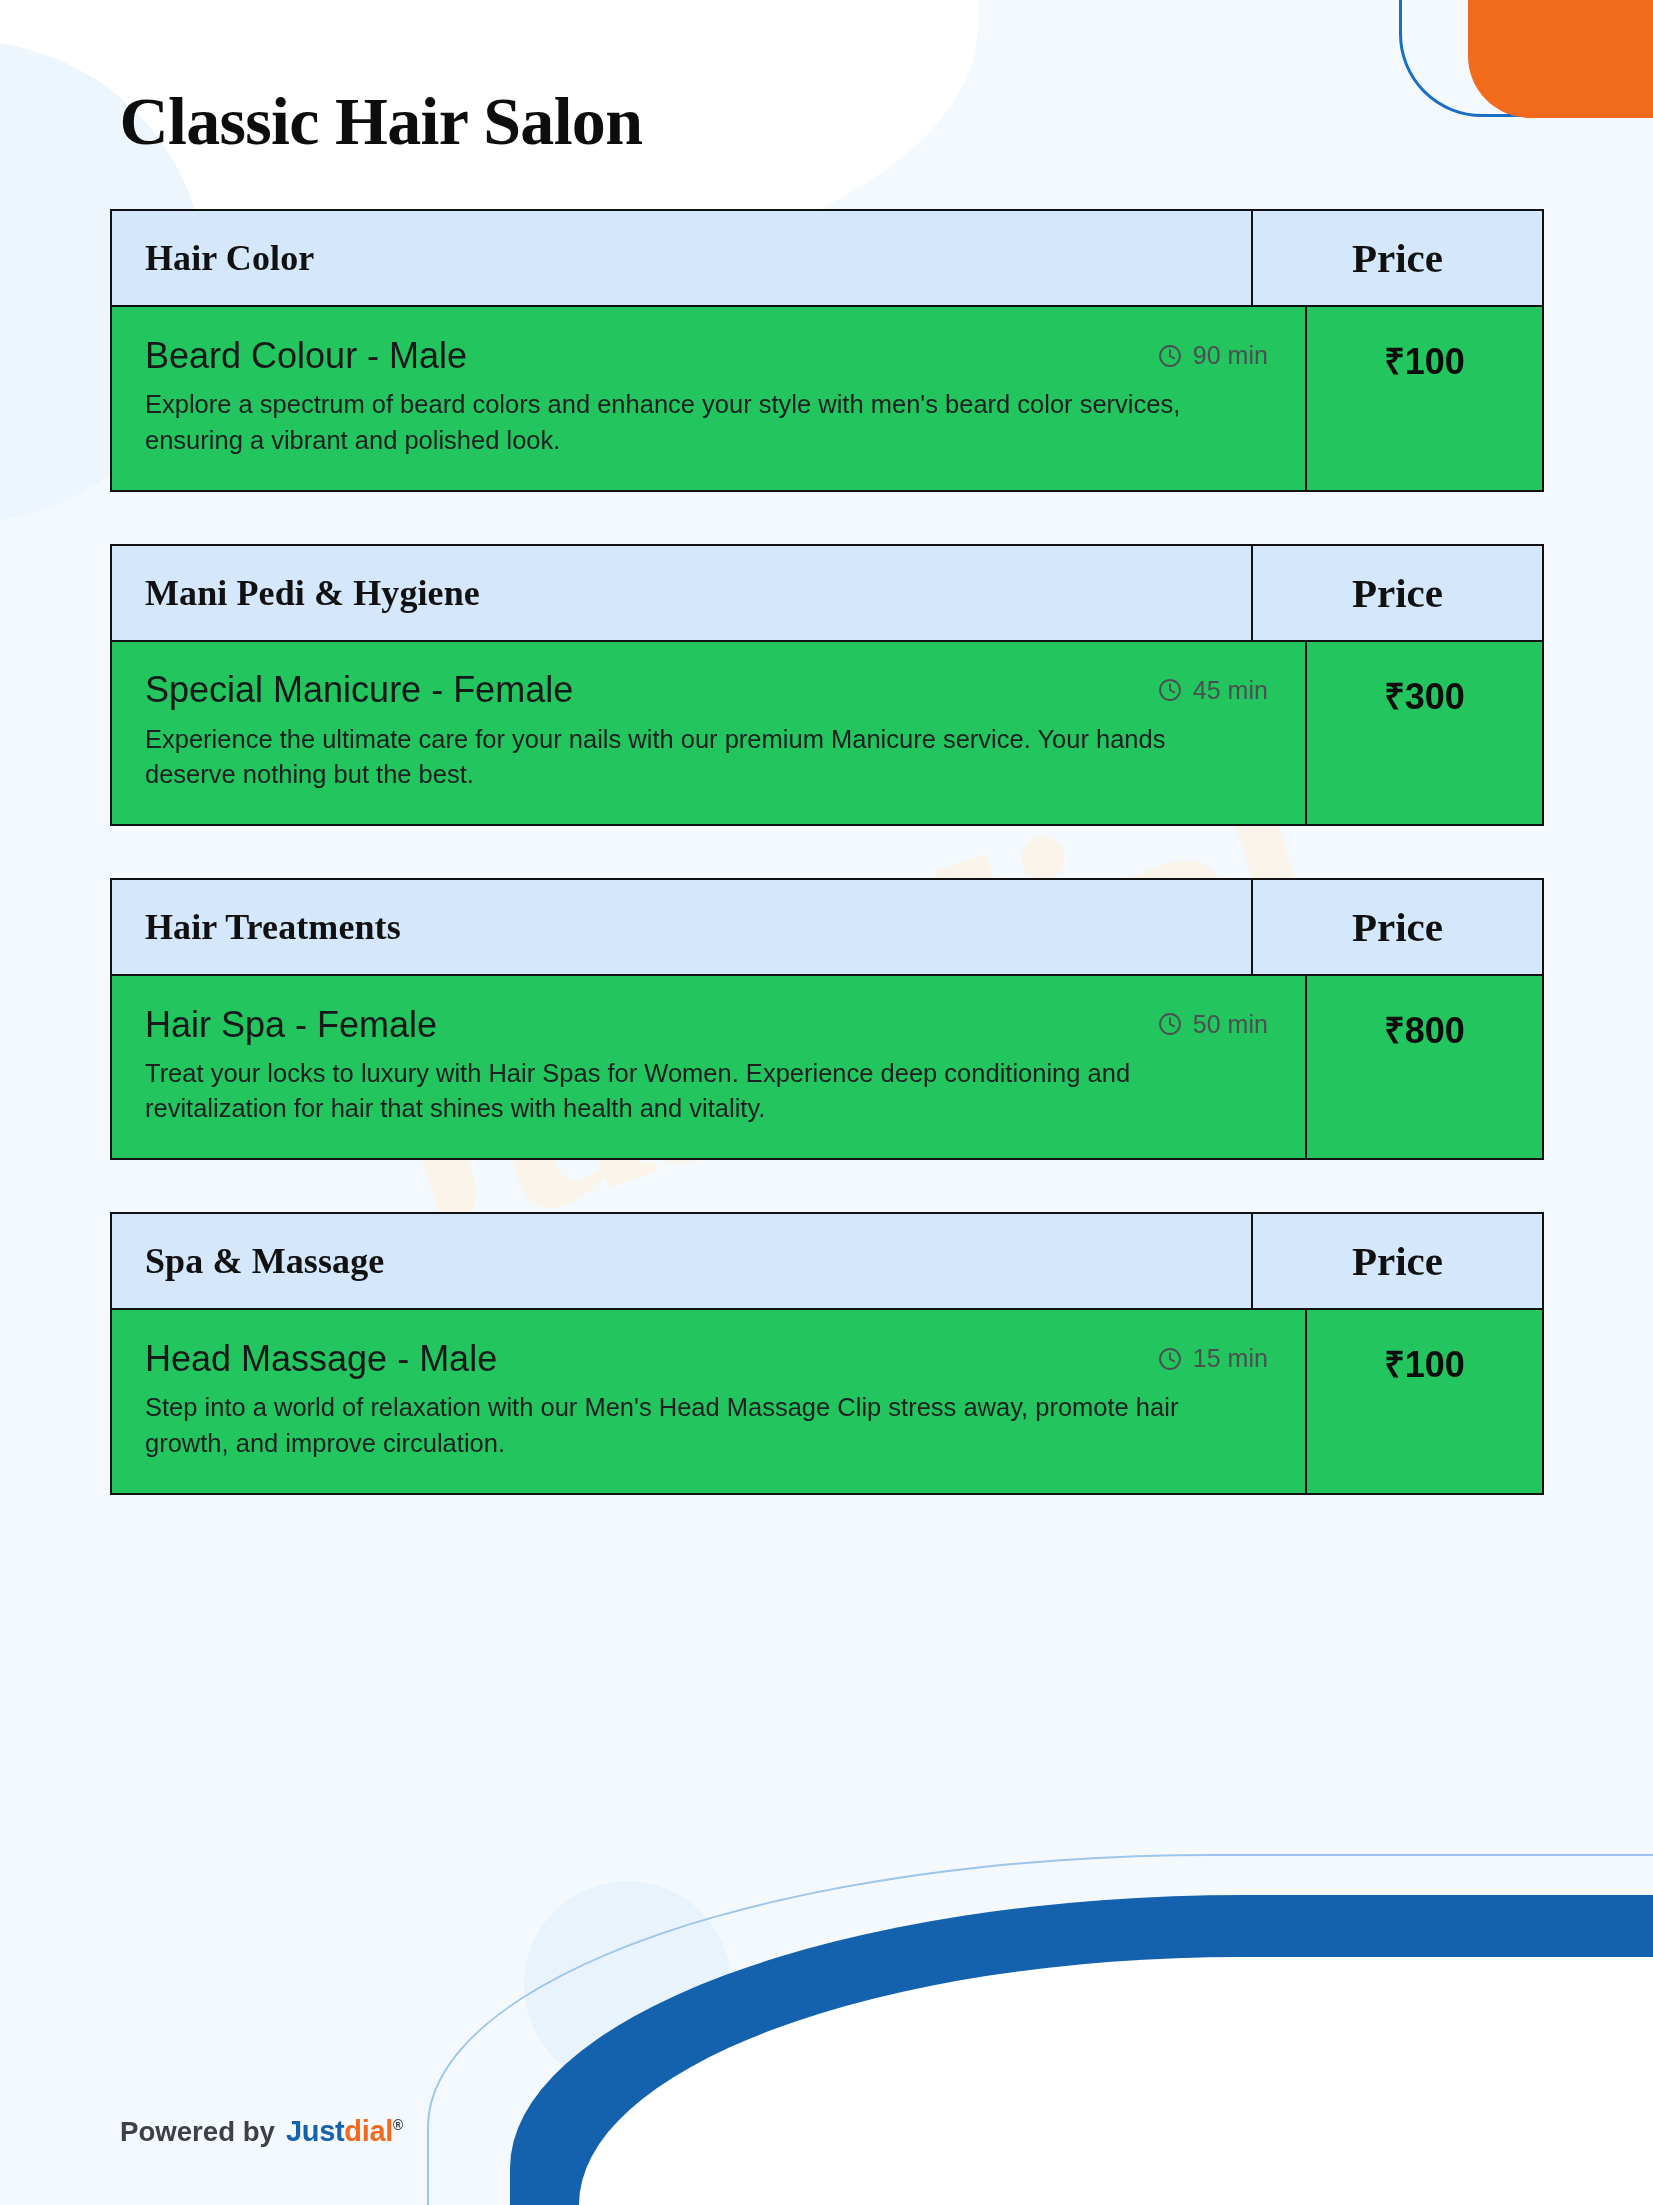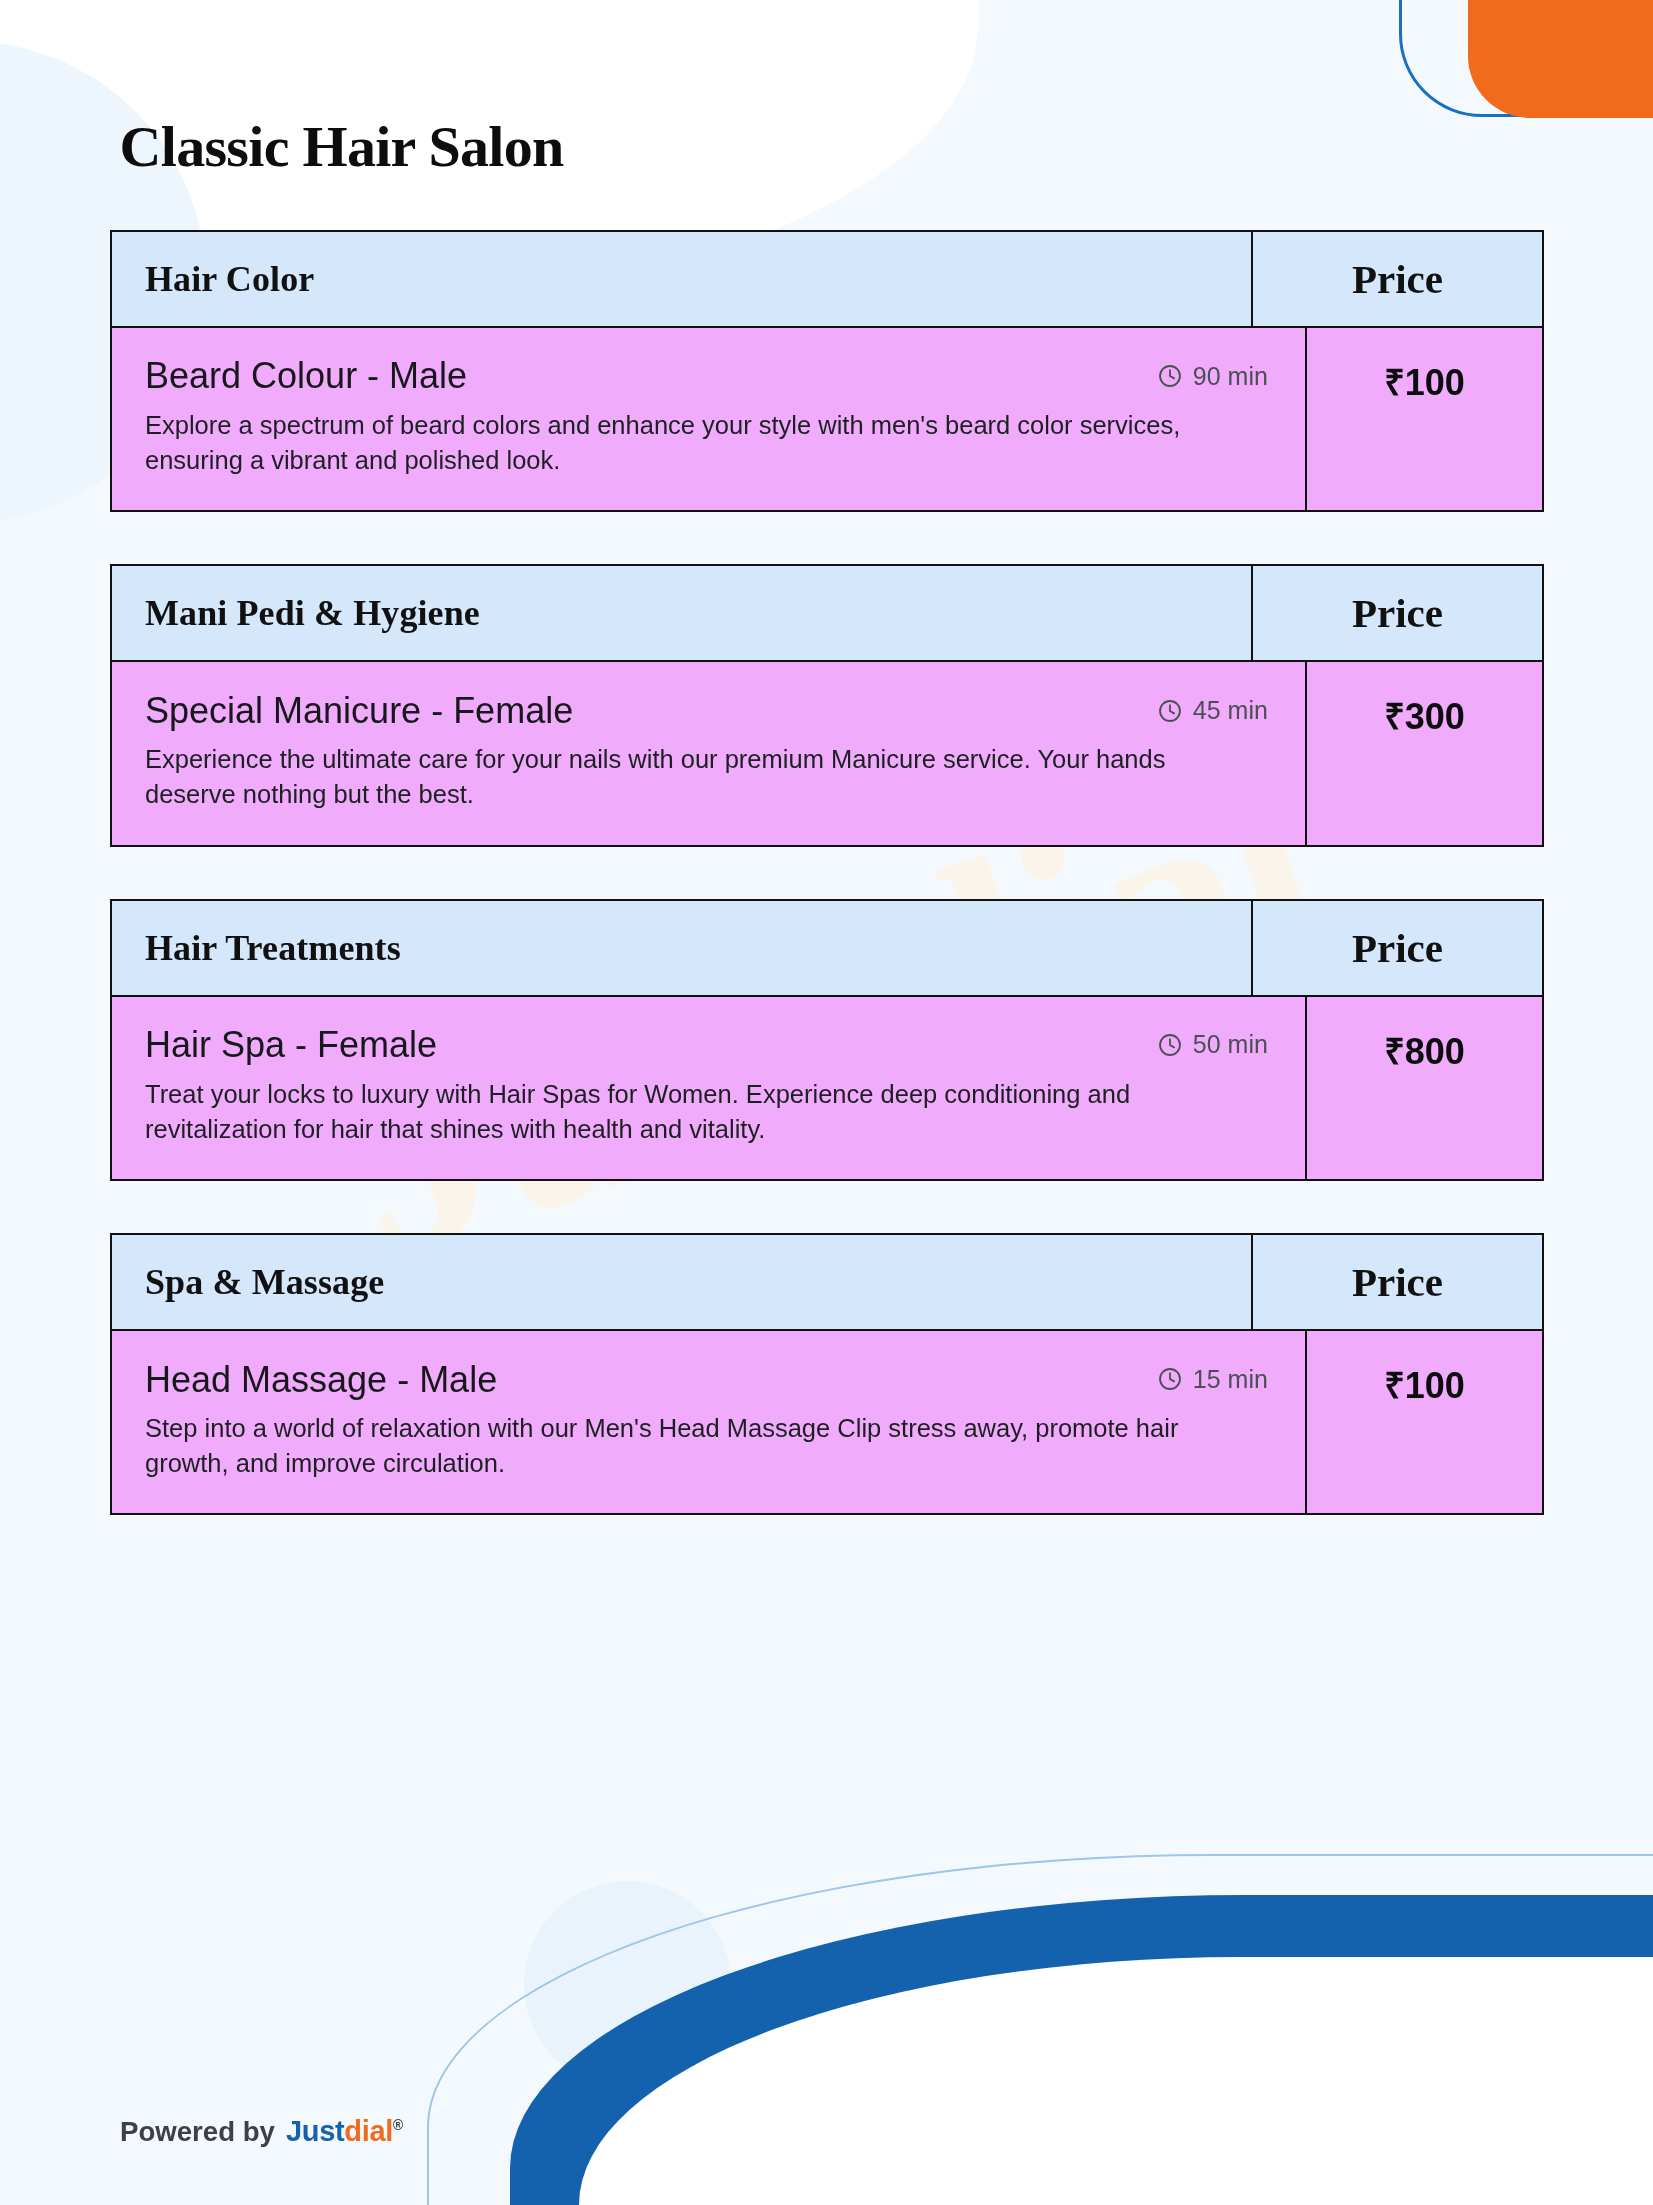--- a/index.html
+++ b/index.html
@@ -124,24 +124,24 @@
   .page {
     position: relative;
     width: 1654px;
     height: 2205px;
     padding: 0 110px;
   }
 
   .title {
     font-family: "Liberation Serif", serif;
     font-weight: 700;
-    font-size: 58px;
+    font-size: 68px;
     letter-spacing: -0.7px;
     color: #0d0d0d;
-    padding-top: 117px;
+    padding-top: 86px;
     padding-left: 9.6px;
     line-height: 1.05;
   }
 
   .tables {
     margin-top: 52px;
     display: flex;
     flex-direction: column;
     gap: 52px;
   }
@@ -174,21 +174,21 @@
     align-items: center;
     justify-content: center;
     font-family: "Liberation Serif", serif;
     font-weight: 700;
     font-size: 41px;
     color: #111111;
   }
 
   .row {
     display: flex;
-    background: #f0abfc;
+    background: #22c55e;
   }
 
   .row .svc {
     flex: 1;
     padding: 27.6px 33px 32px 33px;
     border-right: 2.8px solid #111111;
   }
 
   .svc-top {
     display: flex;

